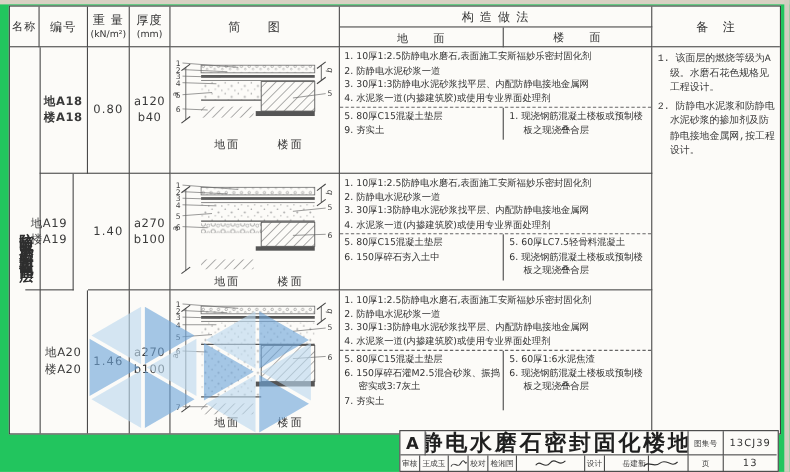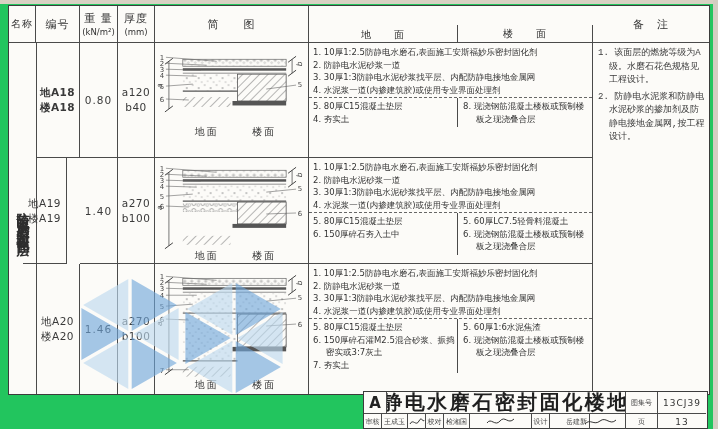--- a/index.html
+++ b/index.html
@@ -60,20 +60,23 @@
       <span>厚度</span>
         <span class="sub">(mm)</span>
     </div>
     <div class="cell hdr br bb" style="left:71px;top:0;width:38px;height:37px;">
       <span>重 量</span>
         <span class="sub">(kN/m²)</span>
     </div>
     <div class="cell hdr br bb" style="left:146px;top:0;width:154px;height:37px;">
         <span>简　　图</span>
       </div>
+    <div class="cell hdr bb" style="left:300px;top:0;width:284px;height:19px;border-right:1px solid #4a4a4a;">
+        <span>构 造 做 法</span>
+      </div>
     <div class="cell hdr br bb" style="left:300px;top:19px;width:149px;height:18px;font-size:10px;justify-content:flex-end;">
         <span>地　　面</span>
       </div>
     <div class="cell hdr bb" style="left:449px;top:19px;width:135px;height:18px;font-size:10px;border-right:1px solid #4a4a4a;">
         <span>楼　　面</span>
       </div>
     <div class="cell hdr bb" style="left:584px;top:0;width:116px;height:37px;">
         <span>备　注</span>
       </div>
 
@@ -153,24 +156,24 @@
     <div class="cell constr bb" style="left:300px;top:37px;width:284px;height:115px;border-right:1px solid #4a4a4a;">
       <div class="items">
           <div class="item">1. 10厚1:2.5防静电水磨石,表面施工安斯福妙乐密封固化剂</div>
           <div class="item">2. 防静电水泥砂浆一道</div>
           <div class="item">3. 30厚1:3防静电水泥砂浆找平层、内配防静电接地金属网</div>
           <div class="item">4. 水泥浆一道(内掺建筑胶)或使用专业界面处理剂</div>
         </div>
       <div class="split">
         <div class="gcol">
             <div class="item">5. 80厚C15混凝土垫层</div>
-            <div class="item">4. 夯实土</div>
+            <div class="item">9. 夯实土</div>
           </div>
         <div class="fcol">
-            <div class="item">8. 现浇钢筋混凝土楼板或预制楼板之现浇叠合层</div>
+            <div class="item">1. 现浇钢筋混凝土楼板或预制楼板之现浇叠合层</div>
           </div>
       </div>
     </div>
 
     <div class="cell idcell br bb" style="left:14px;top:152px;width:44px;height:106px;">
       <span>地A19</span>
         <span>楼A19</span>
     </div>
     <div class="cell numcell br bb" style="left:71px;top:152px;width:38px;height:106px;">
         <span>1.40</span>

